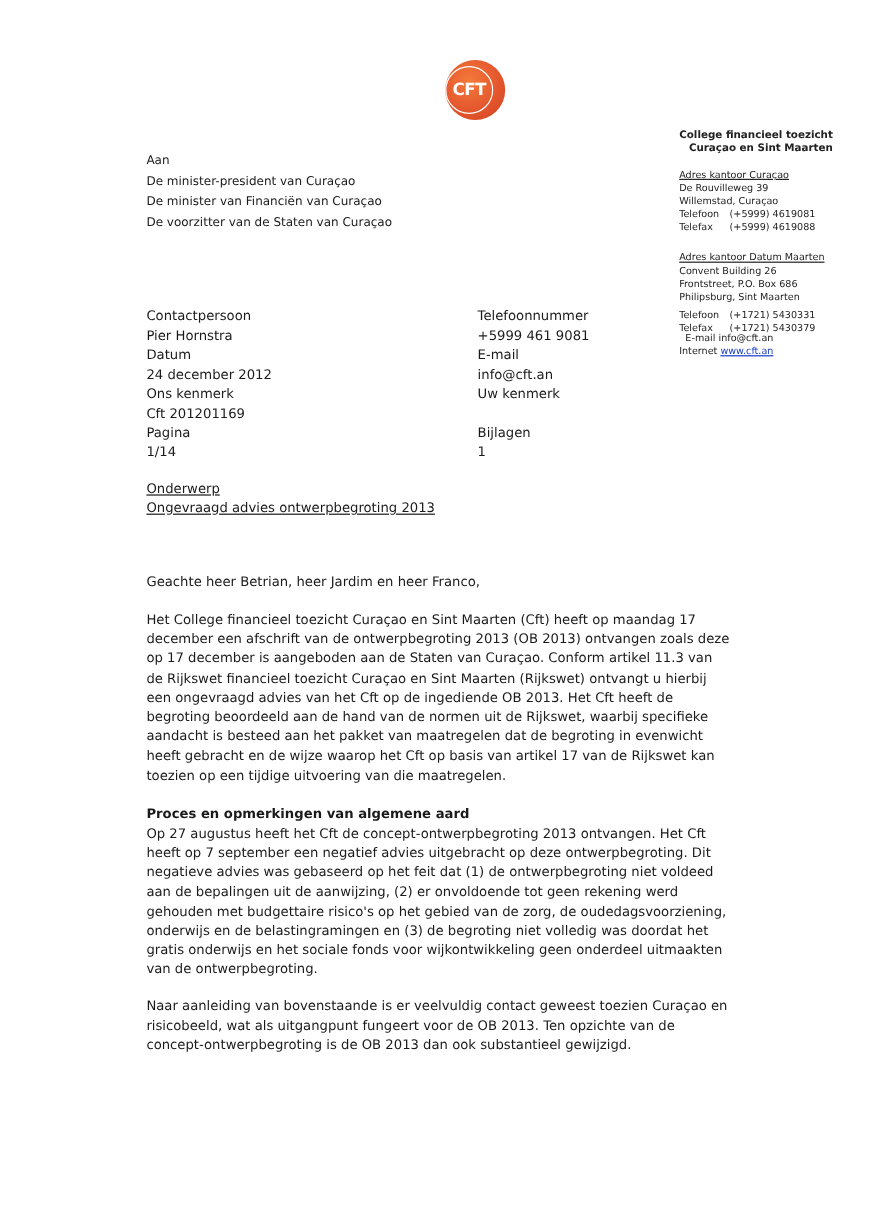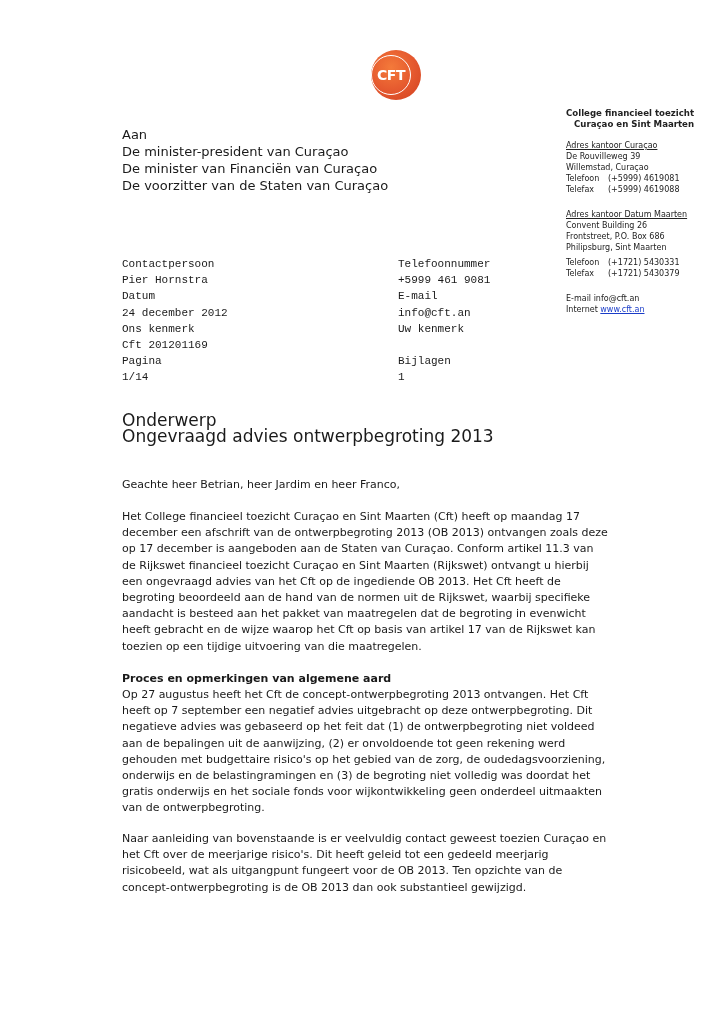--- a/index.html
+++ b/index.html
@@ -18,26 +18,26 @@
     display: flex; align-items: center; justify-content: center;
     color: #fff; font-weight: bold; font-size: 14px; letter-spacing: -0.5px;
     font-family: "DejaVu Sans", sans-serif;
   }
   .side { left: 566px; font-size: 8px; line-height: 11px; color: #222; }
   .side .org { font-weight: bold; font-size: 8.6px; line-height: 11px; text-align: right; }
   .side .uline { text-decoration: underline; }
   .side .row { display: flex; }
   .side .row .k { width: 42px; }
   .side .link { color: #1a3cc8; text-decoration: underline; }
-  .addr { left: 122px; top: 126px; font-size: 13px; line-height: 17px; }
-  .meta { font-size: 11px; line-height: 16.2px; font-family: Liberation Mono, monospace; }
+  .addr { left: 122px; top: 126px; font-size: 10px; line-height: 17px; }
+  .meta { font-size: 11px; line-height: 16.2px; }
   .meta-left { left: 122px; top: 256px; }
   .meta-right { left: 398px; top: 256px; }
   .gap { height: 16.2px; }
-  .subject { left: 122px; top: 412px; font-size: 17px; line-height: 16.2px; }
+  .subject { left: 122px; top: 400px; font-size: 11px; line-height: 16.2px; text-decoration: underline; }
   .body-text { left: 122px; width: 470px; font-size: 11px; line-height: 16.2px; margin-top: 19px; }
   .salutation { top: 458px; }
   .p1 { top: 490px; }
   .h2 { top: 652px; font-weight: bold; }
   .p2 { top: 668px; }
   .p3 { top: 812px; }
   .line { white-space: nowrap; }
 </style>
 </head>
 <body>
@@ -73,21 +73,21 @@
   <div class="row" style="margin-top:4px;">
     <span class="k">Telefoon</span>
     <span>(+1721) 5430331</span>
   </div>
   <div class="row">
     <span class="k">Telefax</span>
     <span>(+1721) 5430379</span>
   </div>
 </div>
 
-<div class="abs side" style="top:293px;">
+<div class="abs side" style="top:276px;text-align:right;">
   <div>E-mail  info@cft.an</div>
   <div>
     <span>Internet</span>
     <span class="link">www.cft.an</span>
   </div>
 </div>
 
 <div class="abs addr">
   <div>Aan</div>
   <div>De minister-president van Curaçao</div>
@@ -144,16 +144,15 @@
   <div class="line">negatieve advies was gebaseerd op het feit dat (1) de ontwerpbegroting niet voldeed</div>
   <div class="line">aan de bepalingen uit de aanwijzing, (2) er onvoldoende tot geen rekening werd</div>
   <div class="line">gehouden met budgettaire risico's op het gebied van de zorg, de oudedagsvoorziening,</div>
   <div class="line">onderwijs en de belastingramingen en (3) de begroting niet volledig was doordat het</div>
   <div class="line">gratis onderwijs en het sociale fonds voor wijkontwikkeling geen onderdeel uitmaakten</div>
   <div class="line">van de ontwerpbegroting.</div>
 </div>
 
 <div class="abs body-text p3">
   <div class="line">Naar aanleiding van bovenstaande is er veelvuldig contact geweest toezien Curaçao en</div>
-  <div class="line">het Cft over de meerjarige risico's. Dit heeft geleid tot een gedeeld meerjarig</div>
   <div class="line">risicobeeld, wat als uitgangpunt fungeert voor de OB 2013. Ten opzichte van de</div>
   <div class="line">concept-ontwerpbegroting is de OB 2013 dan ook substantieel gewijzigd.</div>
 </div>
 
 </body></html>

